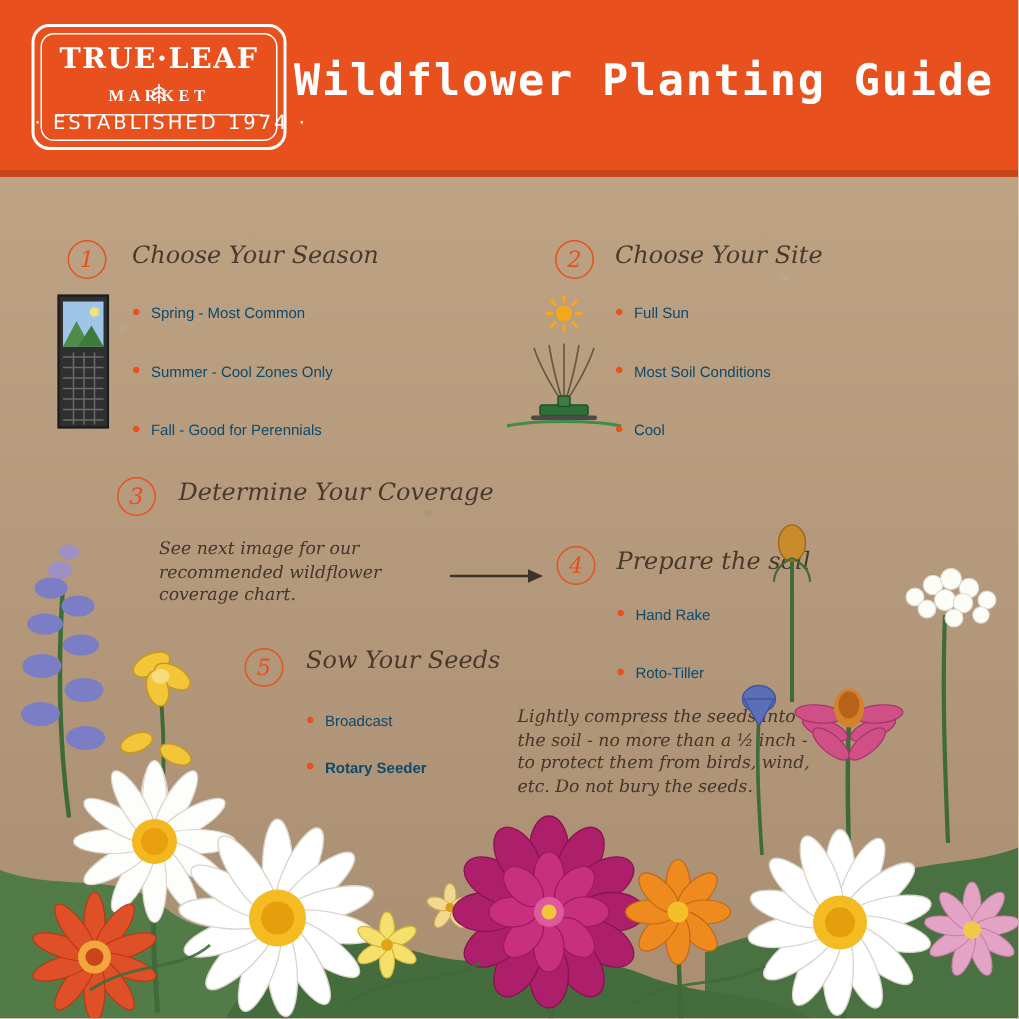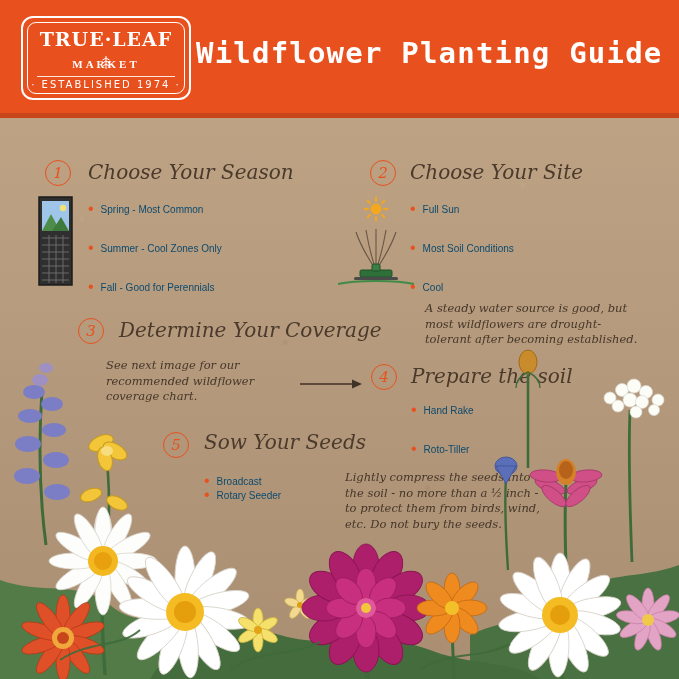--- a/index.html
+++ b/index.html
@@ -97,21 +97,21 @@
     width: 14px;
     height: 16px;
   }
   .logo-est {
     position: absolute;
     left: 0; right: 0;
     bottom: 8px;
     text-align: center;
     color: #ffffff;
     font-family: "DejaVu Sans", sans-serif;
-    font-size: 10px;
+    font-size: 13px;
     letter-spacing: 2px;
     white-space: nowrap;
   }
   .logo-divider {
     position: absolute;
     left: 14px; right: 14px;
     bottom: 21px;
     height: 1px;
     background: rgba(255,255,255,0.85);
   }
@@ -143,21 +143,21 @@
     font-size: 15px;
     text-align: center;
     line-height: 24px;
     box-sizing: border-box;
   }
   .step-title {
     position: absolute;
     color: #4a3a2c;
     font-family: "DejaVu Serif", serif;
     font-style: italic;
-    font-size: 20px;
+    font-size: 16px;
     white-space: nowrap;
   }
   .bullet {
     position: absolute;
     color: #0c4a6e;
     font-family: "Liberation Sans", sans-serif;
     font-size: 10px;
     white-space: nowrap;
   }
   .bullet::before {
@@ -301,40 +301,39 @@
     </g>
     <rect x="26" y="42" width="32" height="7" rx="1.5" fill="#2f6f3a" stroke="#21502a" stroke-width="1"></rect>
     <rect x="38" y="36" width="8" height="7" rx="1.5" fill="#3b7d45" stroke="#21502a" stroke-width="1"></rect>
     <rect x="20" y="49" width="44" height="3" rx="1.5" fill="#4a4a4a"></rect>
     <path d="M4 56 C22 52 62 52 80 56" stroke="#3f8b47" stroke-width="2" fill="none"></path>
   </svg>
 
   <div class="bullet" style="left:410px; top:200px;">Full Sun</div>
   <div class="bullet" style="left:410px; top:239px;">Most Soil Conditions</div>
   <div class="bullet" style="left:410px; top:278px;">Cool</div>
-  <div class="note" style="left:425px; top:301px; width:222px;">A steady water source is good, but most wildflowers are drought-tolerant after becoming established.</div>
 
   <div class="step-num" style="left:78px; top:318px;">3</div>
   <div class="step-title" style="left:119px; top:318px;">Determine Your Coverage</div>
   <div class="note" style="left:106px; top:358px; width:195px;">See next image for our recommended wildflower coverage chart.</div>
 
   <svg class="arrow" viewBox="0 0 62 12">
     <line x1="0" y1="6" x2="52" y2="6" stroke="#3f3226" stroke-width="1.6"></line>
     <polygon points="52,1.5 62,6 52,10.5" fill="#3f3226"></polygon>
   </svg>
 
   <div class="step-num" style="left:371px; top:364px;">4</div>
   <div class="step-title" style="left:411px; top:364px;">Prepare the soil</div>
   <div class="bullet" style="left:411px; top:401px;">Hand Rake</div>
   <div class="bullet" style="left:411px; top:440px;">Roto-Tiller</div>
 
   <div class="step-num" style="left:163px; top:432px;">5</div>
   <div class="step-title" style="left:204px; top:430px;">Sow Your Seeds</div>
   <div class="bullet" style="left:204px; top:472px;">Broadcast</div>
-  <div class="bullet" style="left:204px; top:486px;">Rotary Seeder</div>
+  <div class="bullet" style="left:204px; top:503px;font-weight:bold;">Rotary Seeder</div>
   <div class="note" style="left:345px; top:470px; width:200px;">Lightly compress the seeds into the soil - no more than a ½ inch - to protect them from birds, wind, etc. Do not bury the seeds.</div>
 
   <svg class="art" viewBox="0 0 679 349">
 
     <g opacity="0.95">
       <path d="M0 349 L0 250 C40 265 80 250 110 275 C140 300 160 280 200 300 L200 349 Z" fill="#4e7a46"></path>
       <path d="M679 349 L679 235 C640 250 600 240 570 268 C540 296 510 285 470 305 L470 349 Z" fill="#44703f"></path>
       <path d="M150 349 C180 300 230 290 280 305 C330 320 380 300 430 320 C470 336 510 330 540 349 Z" fill="#3f6b3b"></path>
     </g>
 

